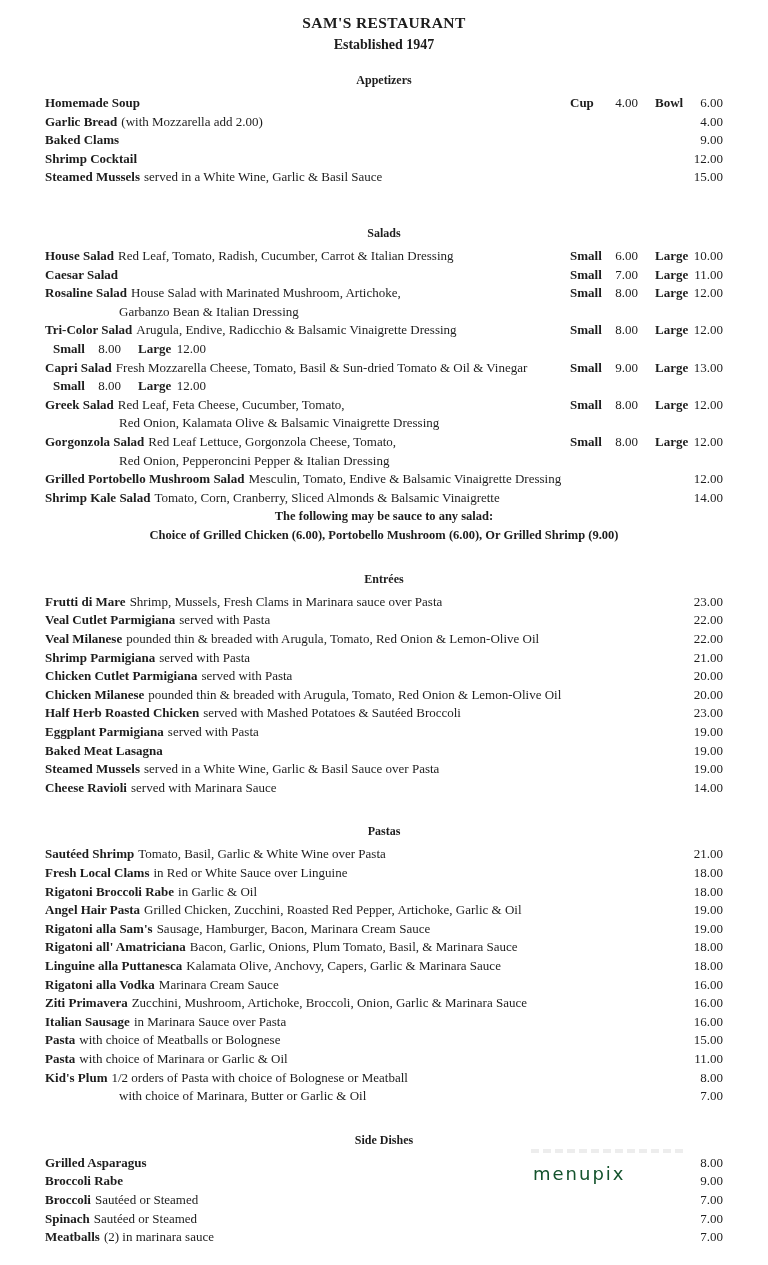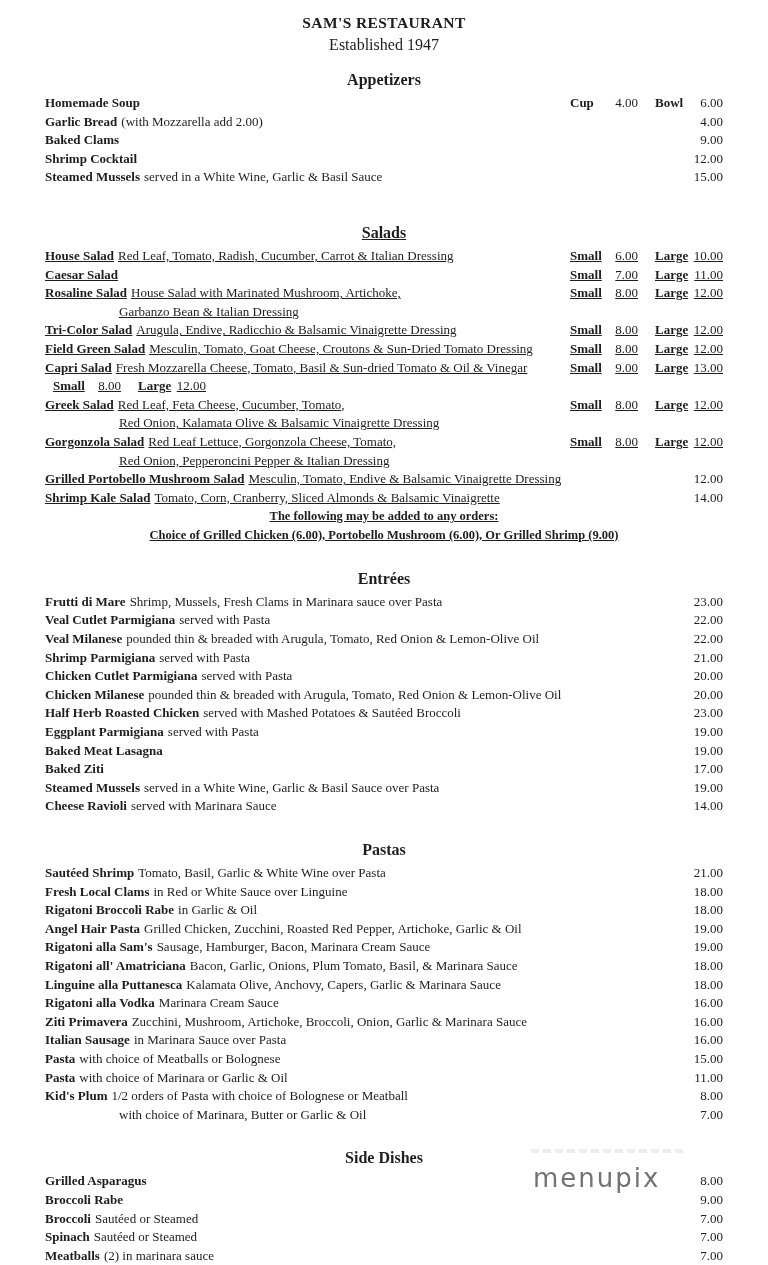--- a/index.html
+++ b/index.html
@@ -18,32 +18,32 @@
     padding-top: 11px;
   }
   .menu-header { text-align: center; }
   .title {
     font-size: 15.5px;
     font-weight: bold;
     letter-spacing: 0.4px;
     line-height: 16px;
   }
   .subtitle {
-    font-size: 16px;
-    font-weight: normal;
+    font-size: 14px;
+    font-weight: bold;
     margin-top: 7px;
     line-height: 13px;
   }
   .section { margin-top: 25px; }
   .section:nth-of-type(1) { margin-top: 20px; }
-  .section:nth-of-type(2) { margin-top: 37px; text-decoration: underline; }
+  .section:nth-of-type(2) { margin-top: 37px; }
   .section-title {
     text-align: center;
     font-weight: bold;
-    font-size: 16px;
+    font-size: 12px;
     margin-bottom: 5px;
     line-height: 18px;
   }
   .item-row {
     display: flex;
     justify-content: space-between;
     align-items: baseline;
     line-height: 18.6px;
     font-size: 13px;
     white-space: nowrap;
@@ -70,22 +70,22 @@
     text-align: center;
     font-weight: bold;
     font-size: 12.5px;
     line-height: 18.8px;
   }
   .watermark {
     position: absolute;
     left: 533px;
     top: 1163px;
     font-family: "DejaVu Sans", sans-serif;
-    font-size: 26px;
-    color: #737373;
+    font-size: 18px;
+    color: #14532d;
     letter-spacing: 2px;
     font-weight: 400;
   }
   .watermark-dashes {
     position: absolute;
     left: 531px;
     top: 1149px;
     width: 152px;
     height: 0;
     border-top: 4px dashed #ededed;
@@ -194,21 +194,20 @@
                 <span class="size-price">8.00</span>
               </div>
               <div class="size-col">
                 <span class="size-label">Large</span>
                 <span class="size-price">12.00</span>
               </div>
             </div>
           </div>
         </div>
         <div class="item-row">
-          <div class="item-left"><span class="item-name">Field Green Salad</span><span class="item-desc">Mesculin, Tomato, Goat Cheese, Croutons &amp; Sun-Dried Tomato Dressing</span></div>
           <div class="item-right">
             <div class="sizes">
               <div class="size-col">
                 <span class="size-label">Small</span>
                 <span class="size-price">8.00</span>
               </div>
               <div class="size-col">
                 <span class="size-label">Large</span>
                 <span class="size-price">12.00</span>
               </div>
@@ -281,21 +280,21 @@
           <div class="item-left cont-indent"><span class="item-desc-cont">Red Onion, Pepperoncini Pepper &amp; Italian Dressing</span></div>
         </div>
         <div class="item-row">
           <div class="item-left"><span class="item-name">Grilled Portobello Mushroom Salad</span><span class="item-desc">Mesculin, Tomato, Endive &amp; Balsamic Vinaigrette Dressing</span></div>
           <div class="item-right"><span class="single-price">12.00</span></div>
         </div>
         <div class="item-row">
           <div class="item-left"><span class="item-name">Shrimp Kale Salad</span><span class="item-desc">Tomato, Corn, Cranberry, Sliced Almonds &amp; Balsamic Vinaigrette</span></div>
           <div class="item-right"><span class="single-price">14.00</span></div>
         </div>
-        <div class="note">The following may be added to any orders:</div>
+        <div class="note">The following may be sauce to any salad:</div>
         <div class="note">Choice of Grilled Chicken (6.00), Portobello Mushroom (6.00), Or Grilled Shrimp (9.00)</div>
       </section>
       <section class="section">
         <div class="section-title">Entrées</div>
         <div class="item-row">
           <div class="item-left"><span class="item-name">Frutti di Mare</span><span class="item-desc">Shrimp, Mussels, Fresh Clams in Marinara sauce over Pasta</span></div>
           <div class="item-right"><span class="single-price">23.00</span></div>
         </div>
         <div class="item-row">
           <div class="item-left"><span class="item-name">Veal Cutlet Parmigiana</span><span class="item-desc">served with Pasta</span></div>
@@ -321,24 +320,20 @@
           <div class="item-left"><span class="item-name">Half Herb Roasted Chicken</span><span class="item-desc">served with Mashed Potatoes &amp; Sautéed Broccoli</span></div>
           <div class="item-right"><span class="single-price">23.00</span></div>
         </div>
         <div class="item-row">
           <div class="item-left"><span class="item-name">Eggplant Parmigiana</span><span class="item-desc">served with Pasta</span></div>
           <div class="item-right"><span class="single-price">19.00</span></div>
         </div>
         <div class="item-row">
           <div class="item-left"><span class="item-name">Baked Meat Lasagna</span></div>
           <div class="item-right"><span class="single-price">19.00</span></div>
-        </div>
-        <div class="item-row">
-          <div class="item-left"><span class="item-name">Baked Ziti</span></div>
-          <div class="item-right"><span class="single-price">17.00</span></div>
         </div>
         <div class="item-row">
           <div class="item-left"><span class="item-name">Steamed Mussels</span><span class="item-desc">served in a White Wine, Garlic &amp; Basil Sauce over Pasta</span></div>
           <div class="item-right"><span class="single-price">19.00</span></div>
         </div>
         <div class="item-row">
           <div class="item-left"><span class="item-name">Cheese Ravioli</span><span class="item-desc">served with Marinara Sauce</span></div>
           <div class="item-right"><span class="single-price">14.00</span></div>
         </div>
       </section>

